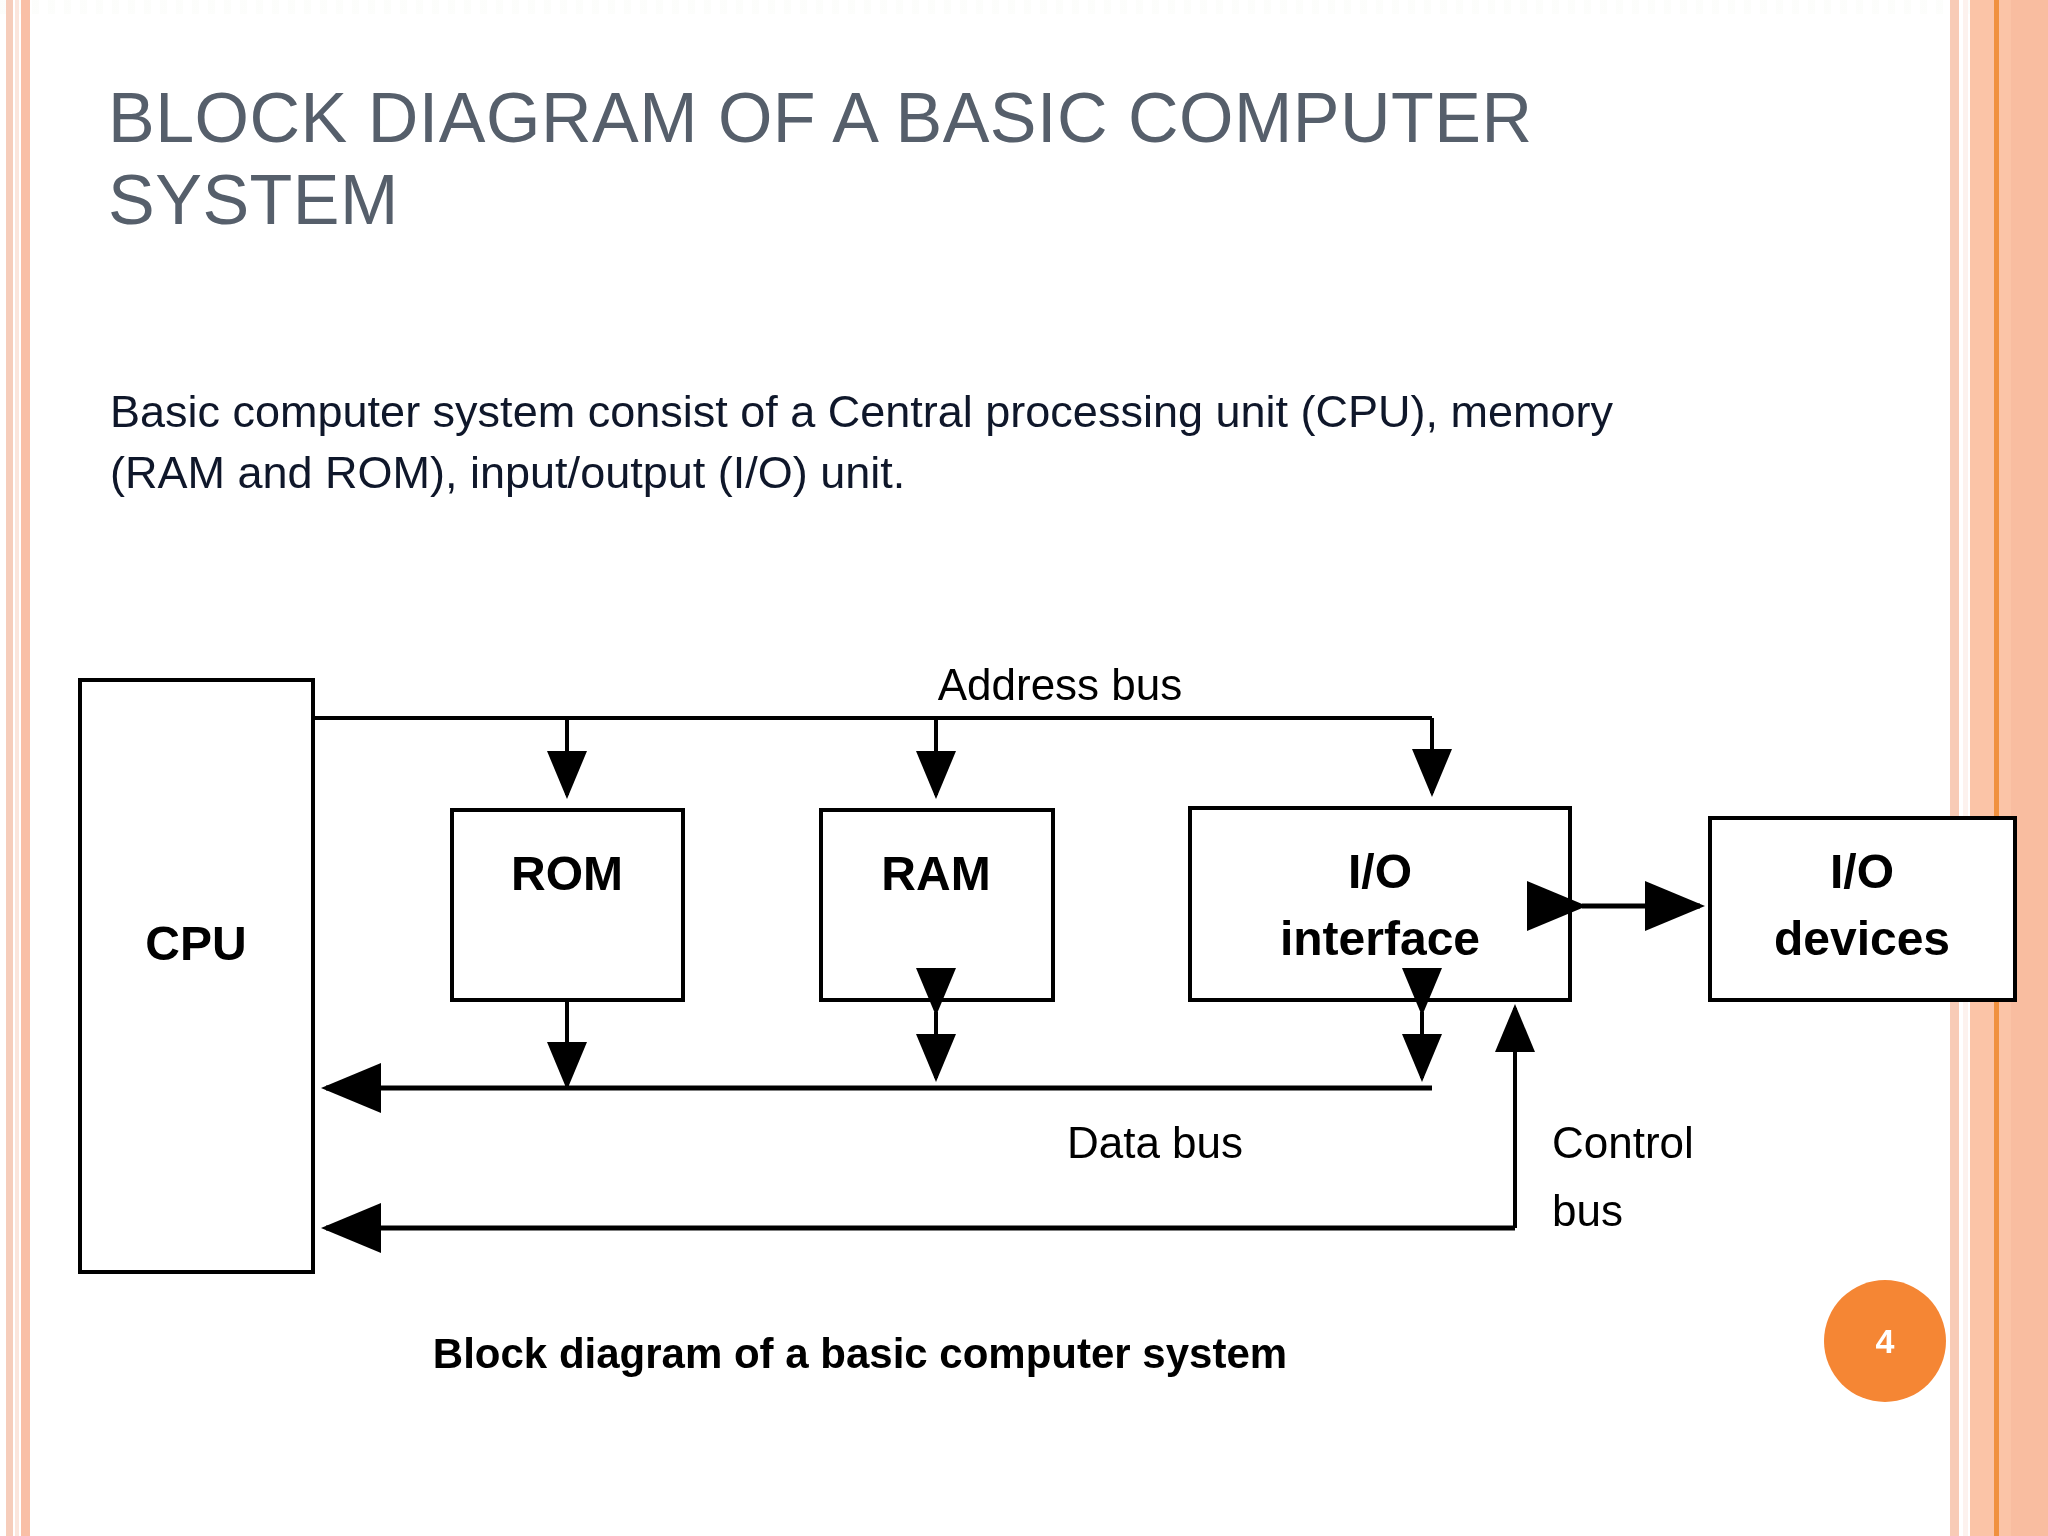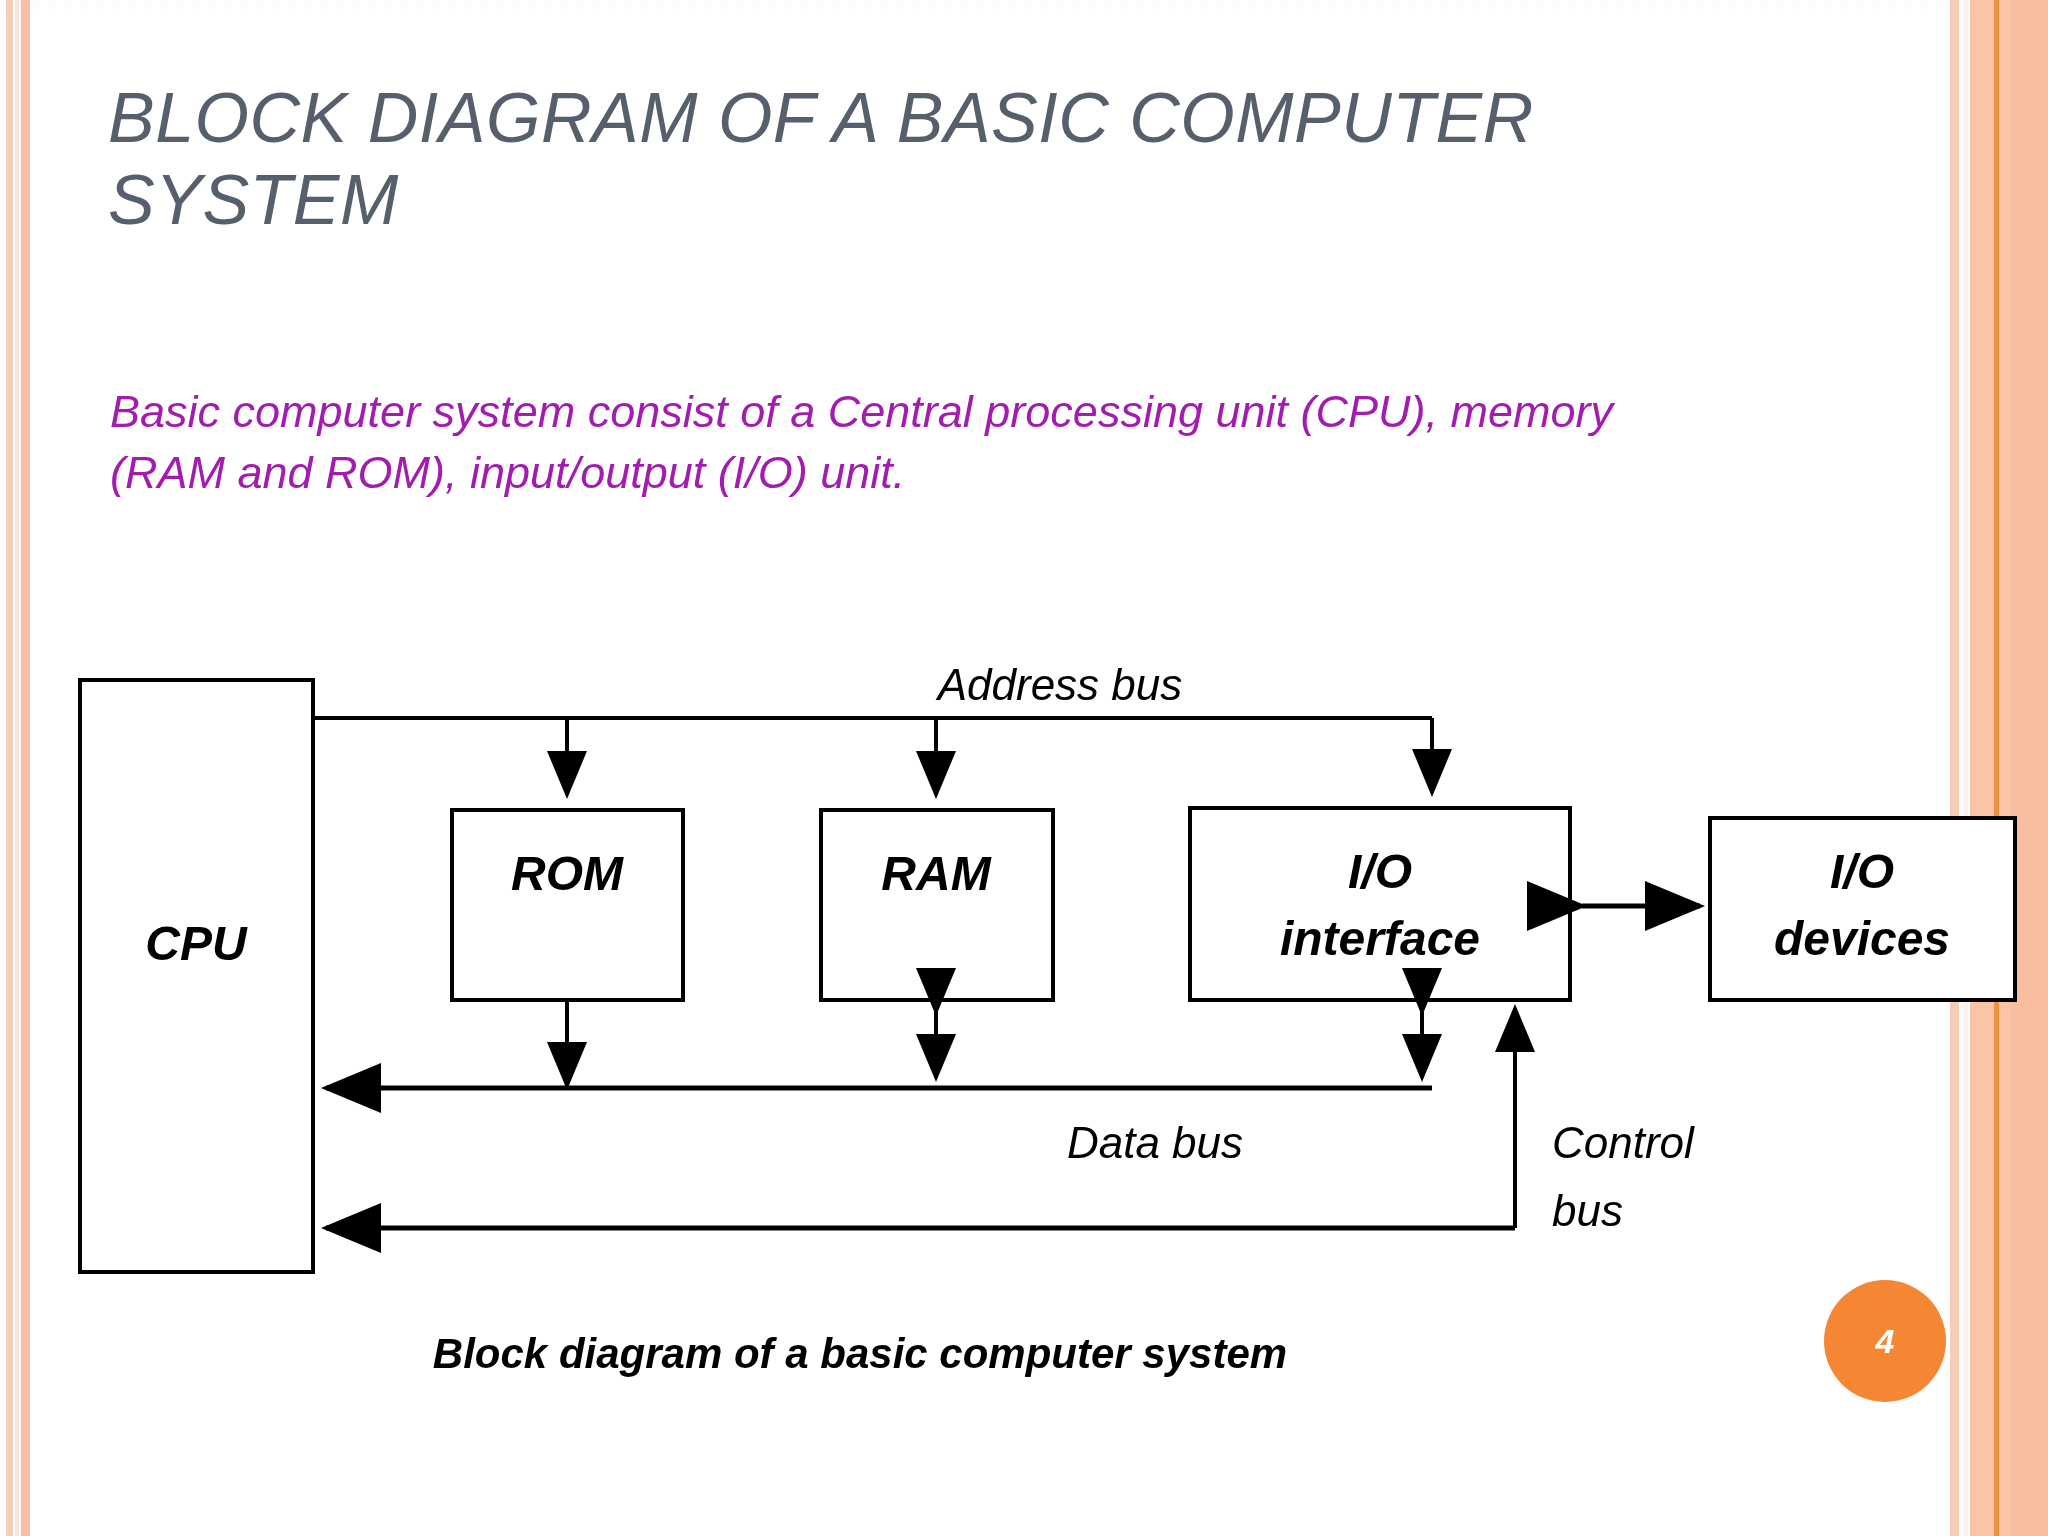--- a/index.html
+++ b/index.html
@@ -6,21 +6,20 @@
   body{
     width:2048px;height:1536px;
     background:#ffffff;
     font-family:"Liberation Sans", sans-serif;
     overflow:hidden;
     position:relative;
   }
   .slide{
     position:absolute;inset:0;
     background:#ffffff;
-    font-style:italic;
   }
   
   .stripe{position:absolute;top:0;bottom:0;}
   .left-stripe-a{left:6px;width:7px;background:#f6cdbb;}
   .left-stripe-b{left:15px;width:4px;background:#fbe6dd;}
   .left-stripe-c{left:21px;width:9px;background:#f9bfa6;}
 
   .right-stripe-a{left:1950px;width:9px;background:#f8cbb6;}
   .right-stripe-b{left:1963px;width:5px;background:#fdf2ee;}
   .right-stripe-c{left:1970px;width:24px;background:#fbc4a7;}
@@ -37,21 +36,21 @@
   
   .title{
     position:absolute;left:108px;top:78px;width:1500px;
     color:#565f6b;
     font-size:70px;line-height:1.17;
     letter-spacing:.5px;
     font-weight:400;
   }
   .body-text{
     position:absolute;left:110px;top:382px;width:1560px;
-    color:#a21caf;
+    color:#0f172a;
     font-size:45px;line-height:1.35;
     font-family:"Liberation Sans Narrow","Liberation Sans",sans-serif;
     font-stretch:condensed;
   }
   .caption{
     position:absolute;left:0;top:1330px;width:1720px;
     text-align:center;
     color:#000000;
     font-size:42px;font-weight:bold;
     font-family:"Liberation Sans Narrow","Liberation Sans",sans-serif;

